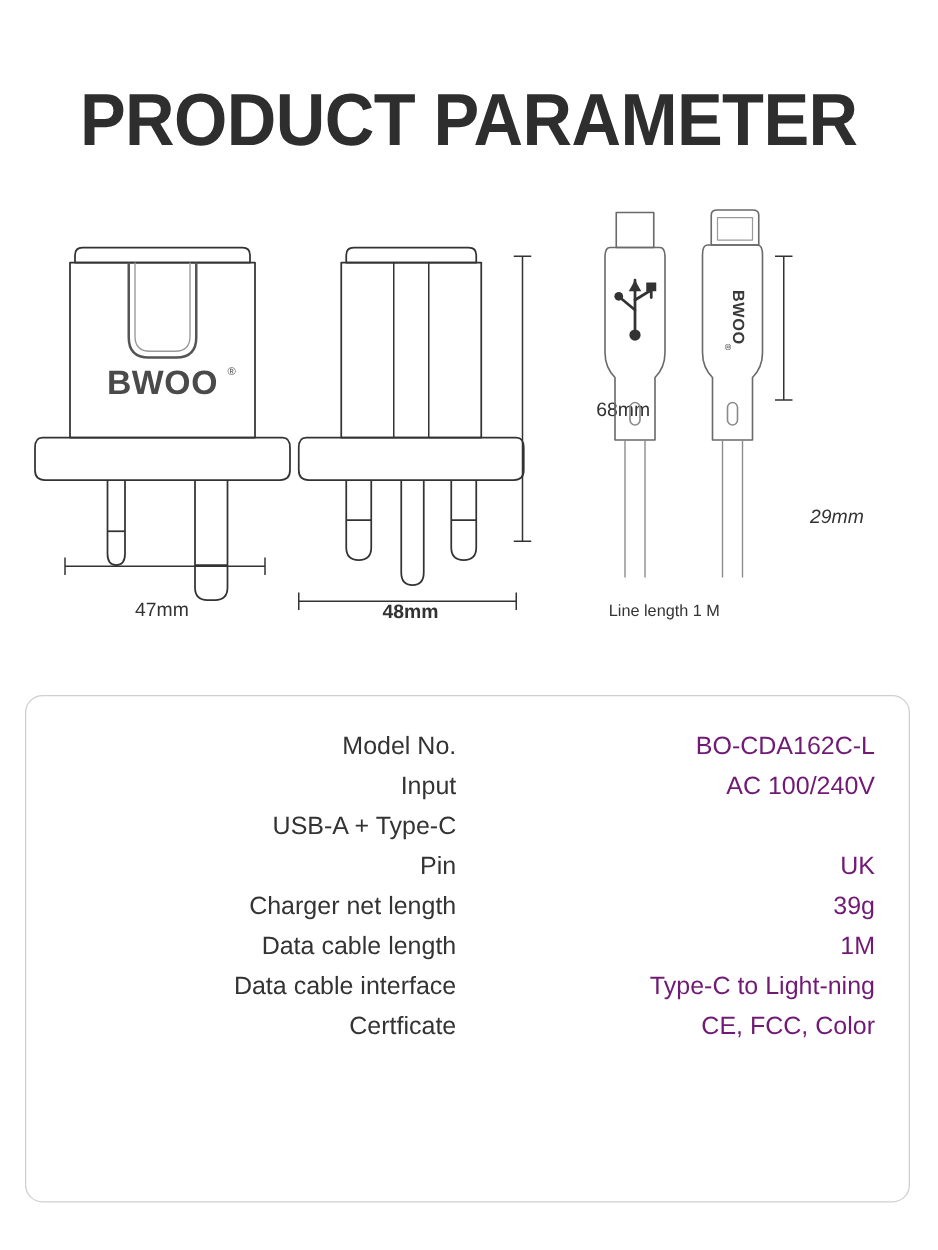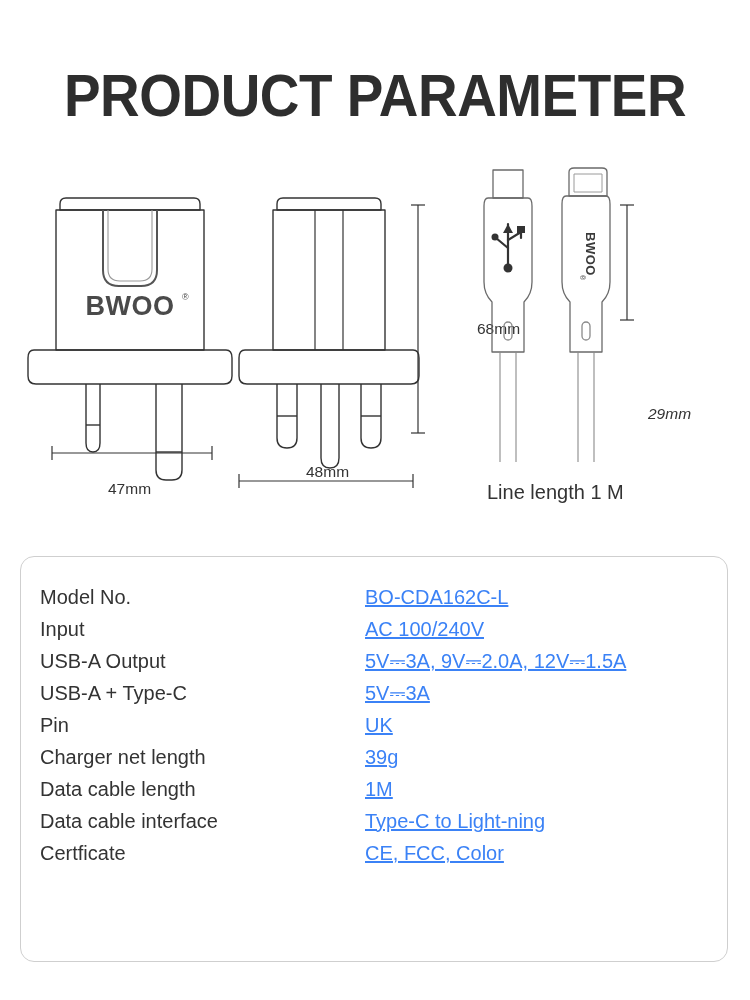--- a/index.html
+++ b/index.html
@@ -45,21 +45,21 @@
   }
 
   .dim-label {
     position: absolute;
     font-size: 15.5px;
     color: #333333;
     white-space: nowrap;
   }
   .caption-label {
     position: absolute;
-    font-size: 20px;
+    font-size: 13px;
     color: #333333;
     white-space: nowrap;
   }
 
   
   .spec-card {
     position: absolute;
     left: 20px;
     top: 556px;
     width: 708px;
@@ -67,39 +67,39 @@
     border: 1px solid #cfcfcf;
     border-radius: 14px;
     box-sizing: border-box;
     background: #ffffff;
   }
   .spec-table {
     position: absolute;
     left: 40px;
     top: 586px;
     width: 660px;
+    text-align: right;
   }
   .spec-row {
     display: flex;
     align-items: baseline;
     height: 32px;
   }
   .spec-key {
     width: 325px;
     flex: 0 0 325px;
     font-size: 20px;
     color: #333333;
     white-space: nowrap;
   }
   .spec-val {
     flex: 1;
     font-size: 20px;
-    color: #3b82f6;
-    white-space: nowrap;
-    text-decoration: underline;
+    color: #701a75;
+    white-space: nowrap;
   }
 </style>
 </head>
 <body>
 
 <div class="page-title">PRODUCT PARAMETER</div>
 
 <div class="diagram-area">
 
   <svg width="260" height="330" viewBox="0 0 260 330" style="position:absolute; left:20px; top:40px;">
@@ -158,21 +158,21 @@
       <line x1="14" y1="284" x2="14" y2="298"></line>
       <line x1="188" y1="284" x2="188" y2="298"></line>
     </g>
 
     <g stroke="#333" stroke-width="1.2">
       <line x1="193" y1="15" x2="193" y2="243"></line>
       <line x1="186" y1="15" x2="200" y2="15"></line>
       <line x1="186" y1="243" x2="200" y2="243"></line>
     </g>
   </svg>
-  <div class="dim-label" style="left:306px; top:313px;">48mm</div>
+  <div class="dim-label" style="left:306px; top:331px;font-weight:bold;">48mm</div>
   <div class="dim-label" style="left:432px; top:170px;margin-left:45px;">68mm</div>
 
   <svg width="180" height="310" viewBox="0 0 180 310" style="position:absolute; left:470px; top:12px;">
 
     <g fill="none" stroke="#6a6a6a" stroke-width="1.3" stroke-linejoin="round">
       <path d="M23 8 L53 8 L53 36 L23 36 Z"></path>
       <path d="M18 36 Q14 36 14 44 L14 120 Q14 132 22 140 L22 190 L54 190 L54 140 Q62 132 62 120 L62 44 Q62 36 58 36 Z"></path>
       <rect x="34" y="160" width="8" height="18" rx="4" stroke="#8a8a8a"></rect>
       <line x1="30" y1="190" x2="30" y2="300" stroke="#8a8a8a" stroke-width="1.1"></line>
       <line x1="46" y1="190" x2="46" y2="300" stroke="#8a8a8a" stroke-width="1.1"></line>
@@ -215,26 +215,21 @@
 <div class="spec-table">
   <div class="spec-row">
     <div class="spec-key">Model No.</div>
     <div class="spec-val">BO-CDA162C-L</div>
   </div>
   <div class="spec-row">
     <div class="spec-key">Input</div>
     <div class="spec-val">AC 100/240V</div>
   </div>
   <div class="spec-row">
-    <div class="spec-key">USB-A Output</div>
-    <div class="spec-val">5V⎓3A, 9V⎓2.0A, 12V⎓1.5A</div>
-  </div>
-  <div class="spec-row">
     <div class="spec-key">USB-A + Type-C</div>
-    <div class="spec-val">5V⎓3A</div>
   </div>
   <div class="spec-row">
     <div class="spec-key">Pin</div>
     <div class="spec-val">UK</div>
   </div>
   <div class="spec-row">
     <div class="spec-key">Charger net length</div>
     <div class="spec-val">39g</div>
   </div>
   <div class="spec-row">

